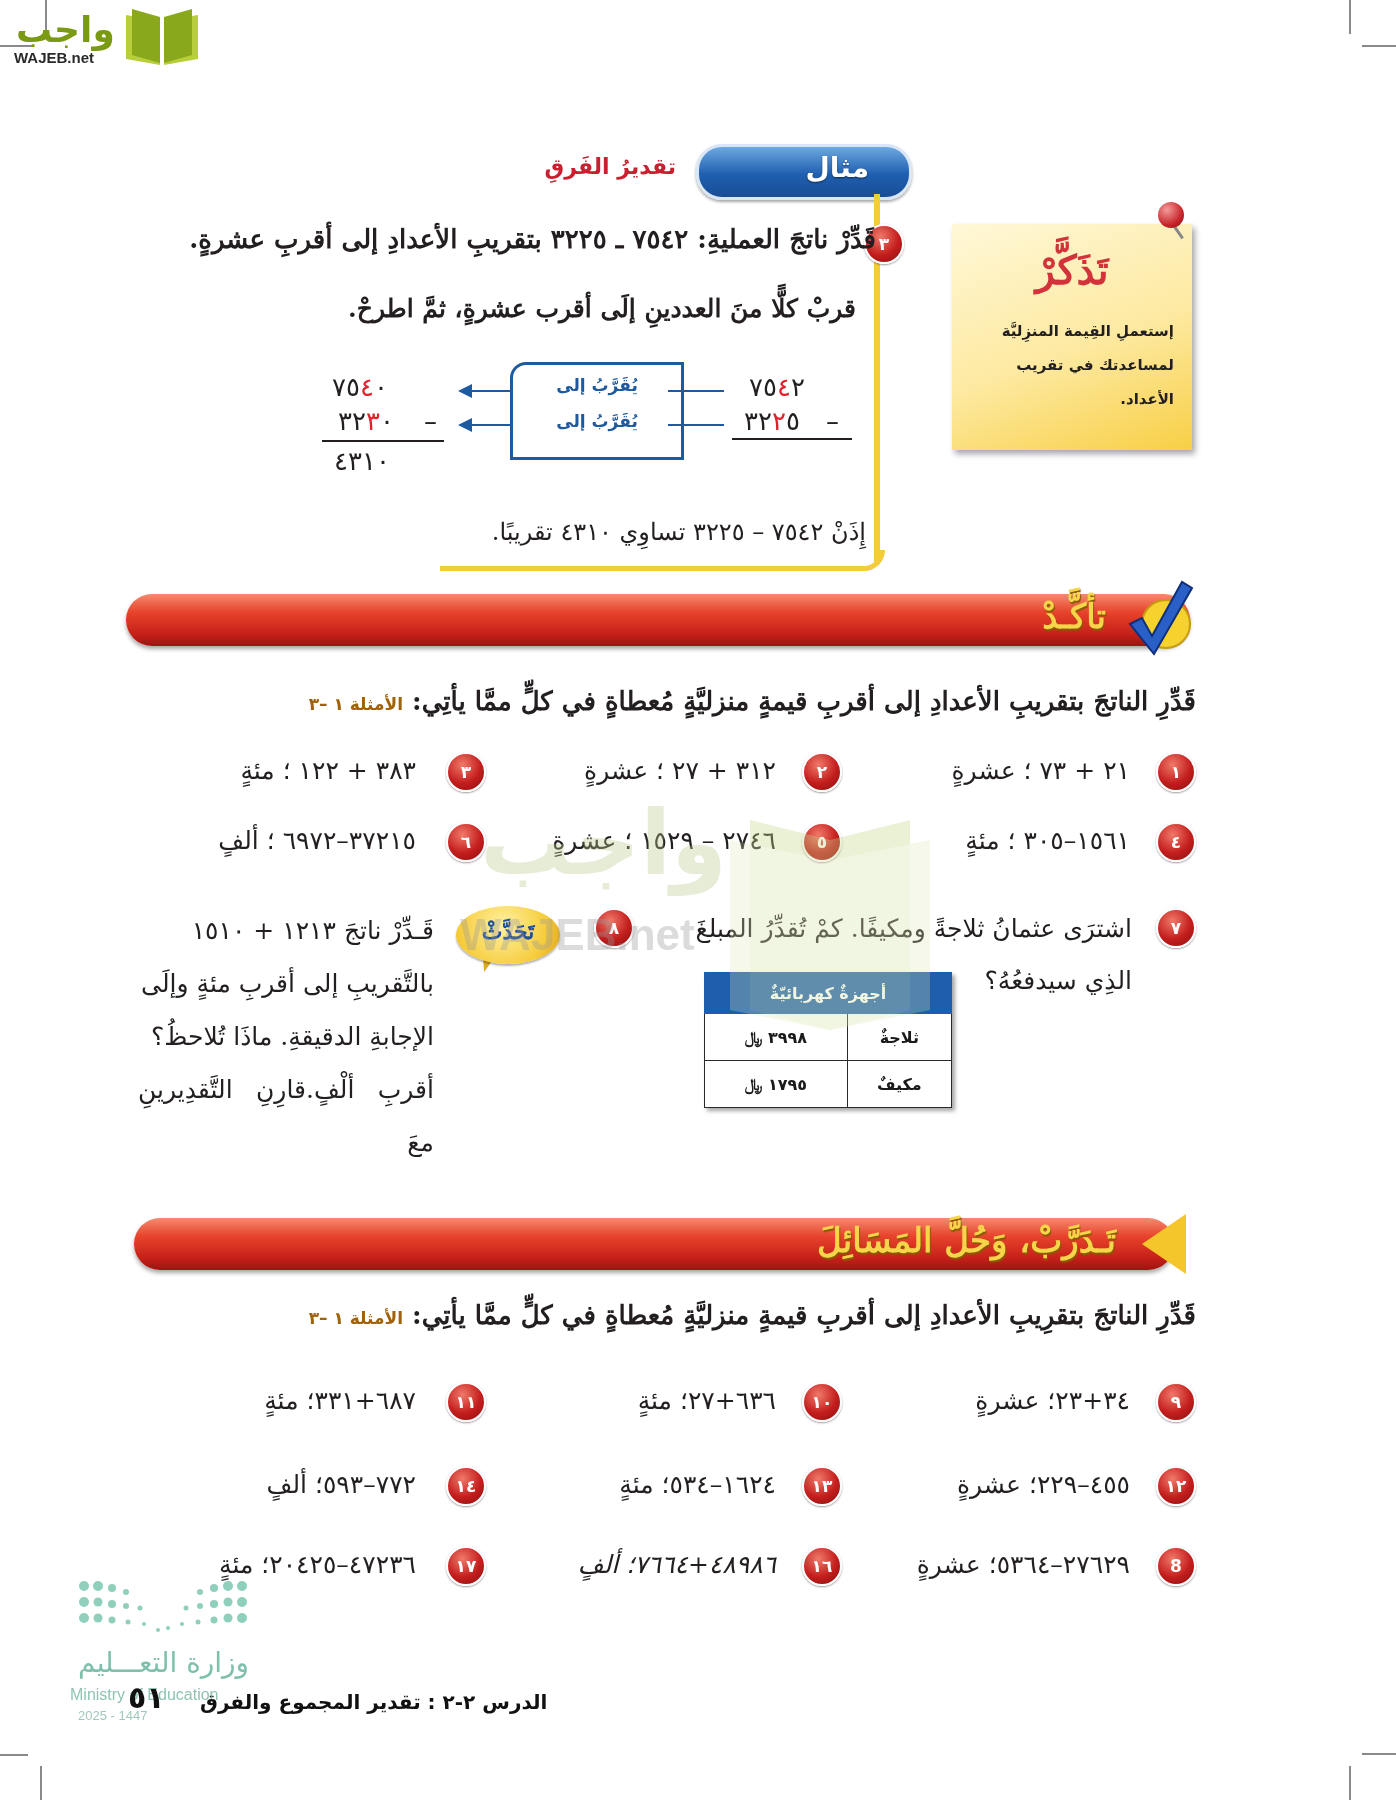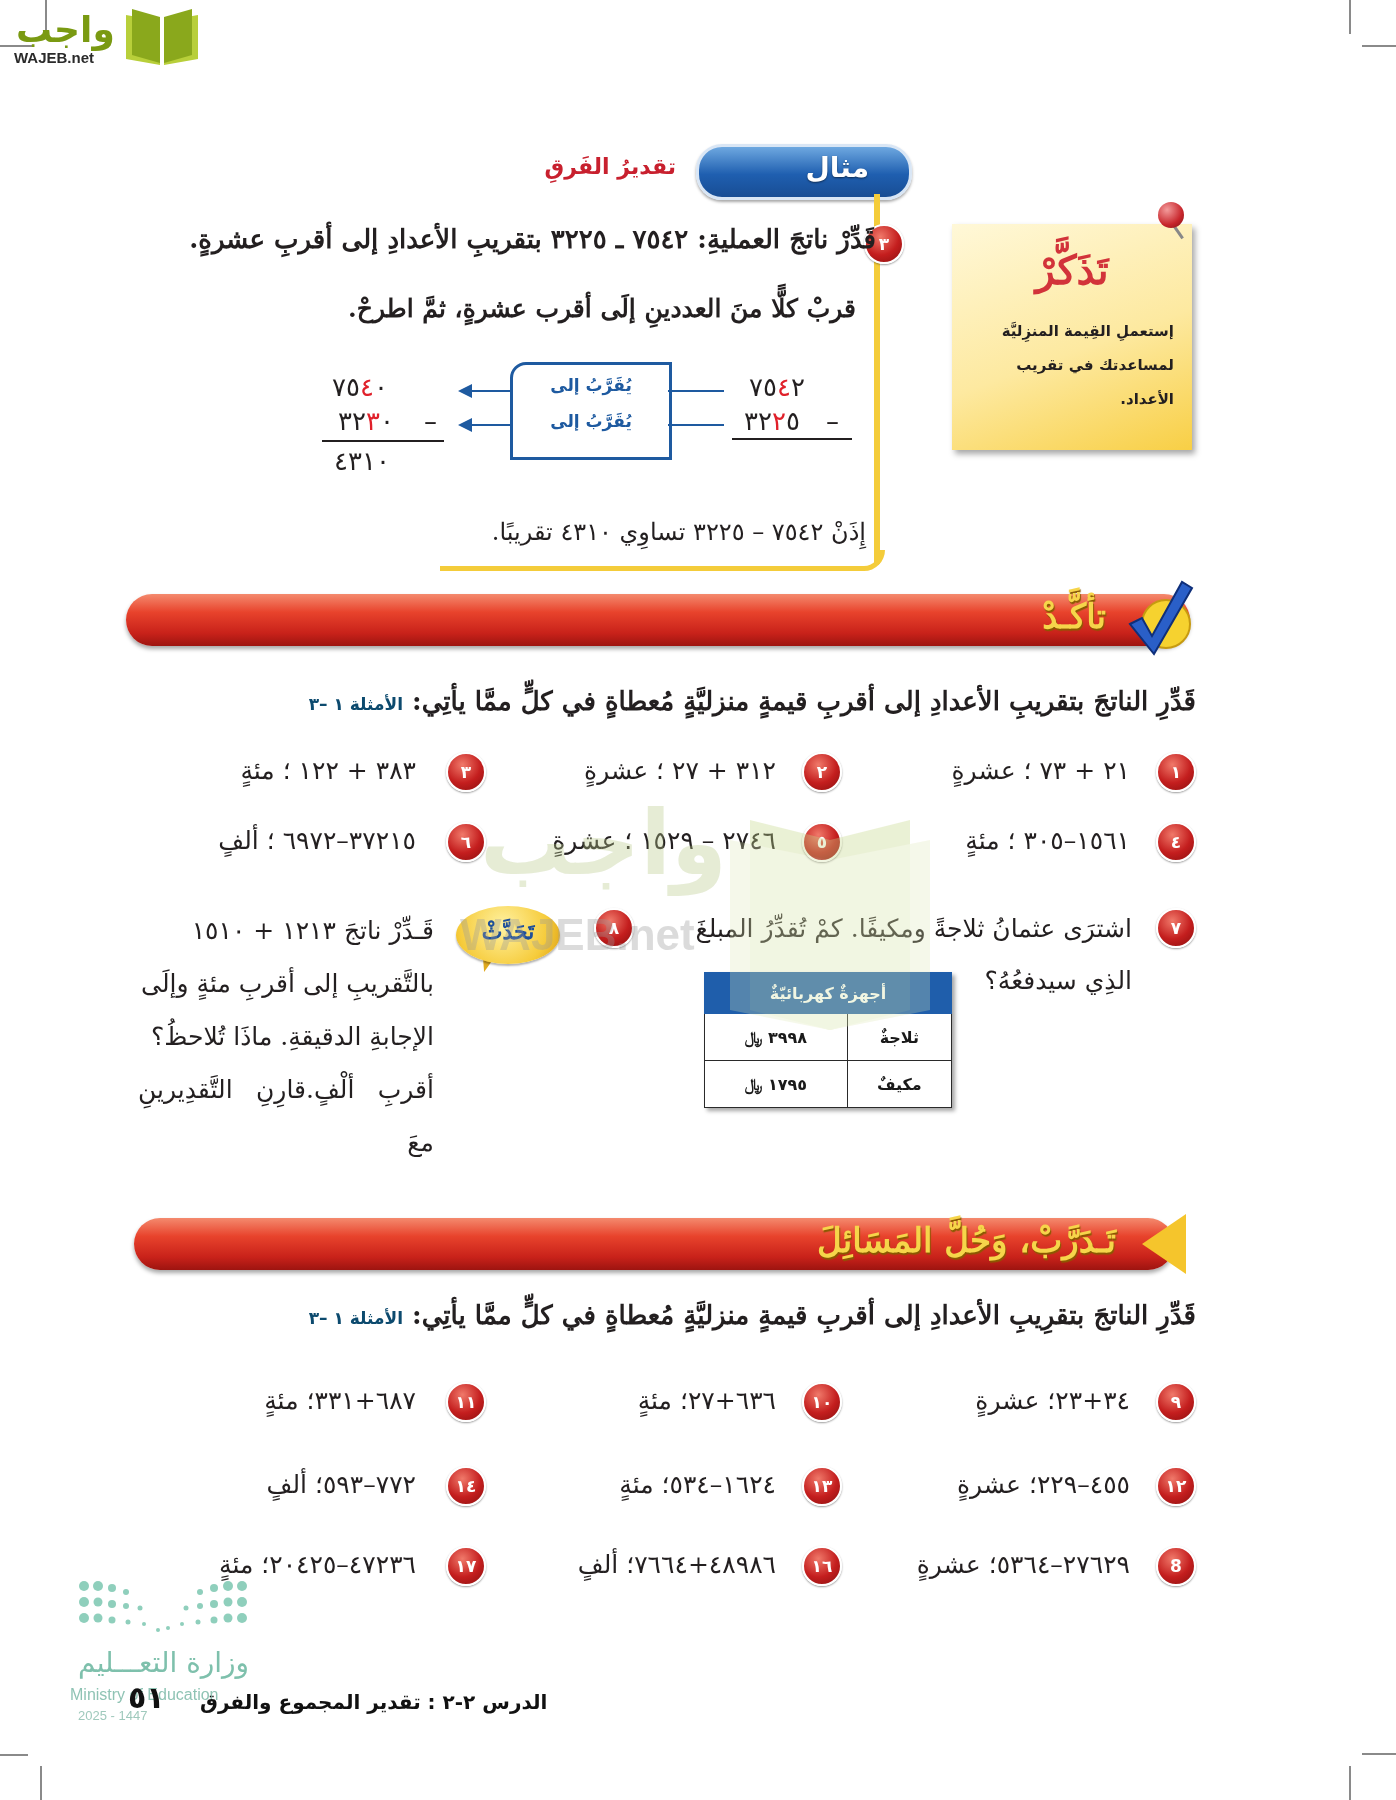--- a/index.html
+++ b/index.html
@@ -34,21 +34,21 @@
            color:#fff; font: bold 17px "DejaVu Sans", sans-serif; text-align:center; line-height:36px;
            box-shadow: 0 1px 2px rgba(0,0,0,.4); border:2px solid #fff; box-sizing:content-box; }
 
   .line1 { right:520px; top:224px; font: bold 26px "DejaVu Serif", serif; direction:rtl; }
   .line2 { right:540px; top:294px; font: bold 25px "DejaVu Serif", serif; direction:rtl; }
 
   
   .num { font: 26px "DejaVu Sans", sans-serif; direction:rtl; letter-spacing:3px; }
   .red { color:#e0202a; }
   .dline { background:#1e5aa0; height:2px; }
-  .rbox { left:510px; top:362px; width:156px; height:92px; border:3px solid #1e5aa0; border-top-left-radius:16px; }
+  .rbox { left:510px; top:362px; width:156px; height:92px; border:3px solid #1e5aa0; border-top-left-radius:16px;padding-left:12px; }
   .rbox-lbl { position:absolute; left:0; width:100%; text-align:center; font: bold 17px "DejaVu Sans", sans-serif; color:#1e5aa0; direction:rtl; }
   .arrowhead { width:0; height:0; border-top:7px solid transparent; border-bottom:7px solid transparent; border-right:14px solid #1e5aa0; }
   .uline { background:#231f20; height:2px; }
 
   .conclusion { right:530px; top:518px; font: 24px "DejaVu Serif", serif; direction:rtl; }
 
   
   .note { left:952px; top:224px; width:240px; height:226px;
           background: linear-gradient(160deg, #fff8d8, #fde9a0 55%, #f8cf45);
           box-shadow: 3px 4px 6px rgba(0,0,0,.35); }
@@ -63,21 +63,21 @@
   .banner { height:52px; border-radius:28px;
             background: linear-gradient(#f48a6e 0%, #e8432c 35%, #c9221a 75%, #9d1410 100%);
             box-shadow: 0 3px 4px rgba(0,0,0,.35); }
   .banner-label { position:absolute; font: bold 34px "DejaVu Serif", serif; color:#f6d54a; direction:rtl;
                   text-shadow: 1px 2px 1px #8a5a00; }
   .check { left:1124px; top:580px; width:70px; height:76px; }
   .tri { left:1142px; top:1214px; width:0; height:0; border-top:30px solid transparent; border-bottom:30px solid transparent;
          border-right:44px solid #f5c52c; }
 
   .instr { right:200px; font: bold 26px "DejaVu Serif", serif; direction:rtl; white-space:nowrap; }
-  .instr .ref { color:#0c4a6e; font: bold 17px "DejaVu Sans", sans-serif; text-align: center; }
+  .instr .ref { color:#a16207; font: bold 17px "DejaVu Sans", sans-serif; text-align: center; }
 
   .ex { font: 25px "DejaVu Serif", serif; direction:rtl; white-space:nowrap; }
 
   
   .tbl { left:704px; top:972px; width:248px; border-collapse:collapse; box-shadow:3px 3px 4px rgba(0,0,0,.35); }
   .tbl td, .tbl th { border:1px solid #2a2a2a; text-align:center; font: bold 16px "DejaVu Sans", sans-serif; direction:rtl;margin-left:44px; }
   .tbl .cap { background:#1f5eab; color:#fff; height:38px; border:1px solid #1f5eab; }
   .tbl .hd { background:#7e94cf; color:#fff; height:38px; }
   .tbl .row td { height:44px; background:#fff; color:#1a1a1a; }
 
@@ -249,21 +249,21 @@
 <div class="abs badge" style="left:1156px;top:1466px;">١٢</div>
 <div class="abs ex" style="right:266px;top:1470px;">٤٥٥–٢٢٩؛ عشرةٍ</div>
 <div class="abs badge" style="left:802px;top:1466px;">١٣</div>
 <div class="abs ex" style="right:620px;top:1470px;">١٦٢٤–٥٣٤؛ مئةٍ</div>
 <div class="abs badge" style="left:446px;top:1466px;">١٤</div>
 <div class="abs ex" style="right:980px;top:1470px;">٧٧٢–٥٩٣؛ ألفٍ</div>
 
 <div class="abs badge" style="left:1156px;top:1546px;">8</div>
 <div class="abs ex" style="right:266px;top:1550px;">٢٧٦٢٩–٥٣٦٤؛ عشرةٍ</div>
 <div class="abs badge" style="left:802px;top:1546px;">١٦</div>
-<div class="abs ex" style="right:620px;top:1550px;">٤٨٩٨٦+٧٦٦٤؛ ألفٍ</div>
+<div class="abs ex" style="right:620px;top:1550px;font-style:italic;">٤٨٩٨٦+٧٦٦٤؛ ألفٍ</div>
 <div class="abs badge" style="left:446px;top:1546px;">١٧</div>
 <div class="abs ex" style="right:980px;top:1550px;">٤٧٢٣٦–٢٠٤٢٥؛ مئةٍ</div>
 
 <div class="abs wm">
   <svg width="460" height="230" viewBox="0 0 460 230">
     <path d="M270 20 L350 40 L350 230 L270 210 Z" fill="#c6d98a"></path>
     <path d="M430 20 L350 40 L350 230 L430 210 Z" fill="#c6d98a"></path>
     <path d="M250 40 L350 60 L350 230 L250 210 Z" fill="#dfe9b5" opacity=".8"></path>
     <path d="M450 40 L350 60 L350 230 L450 210 Z" fill="#dfe9b5" opacity=".8"></path>
   </svg>

